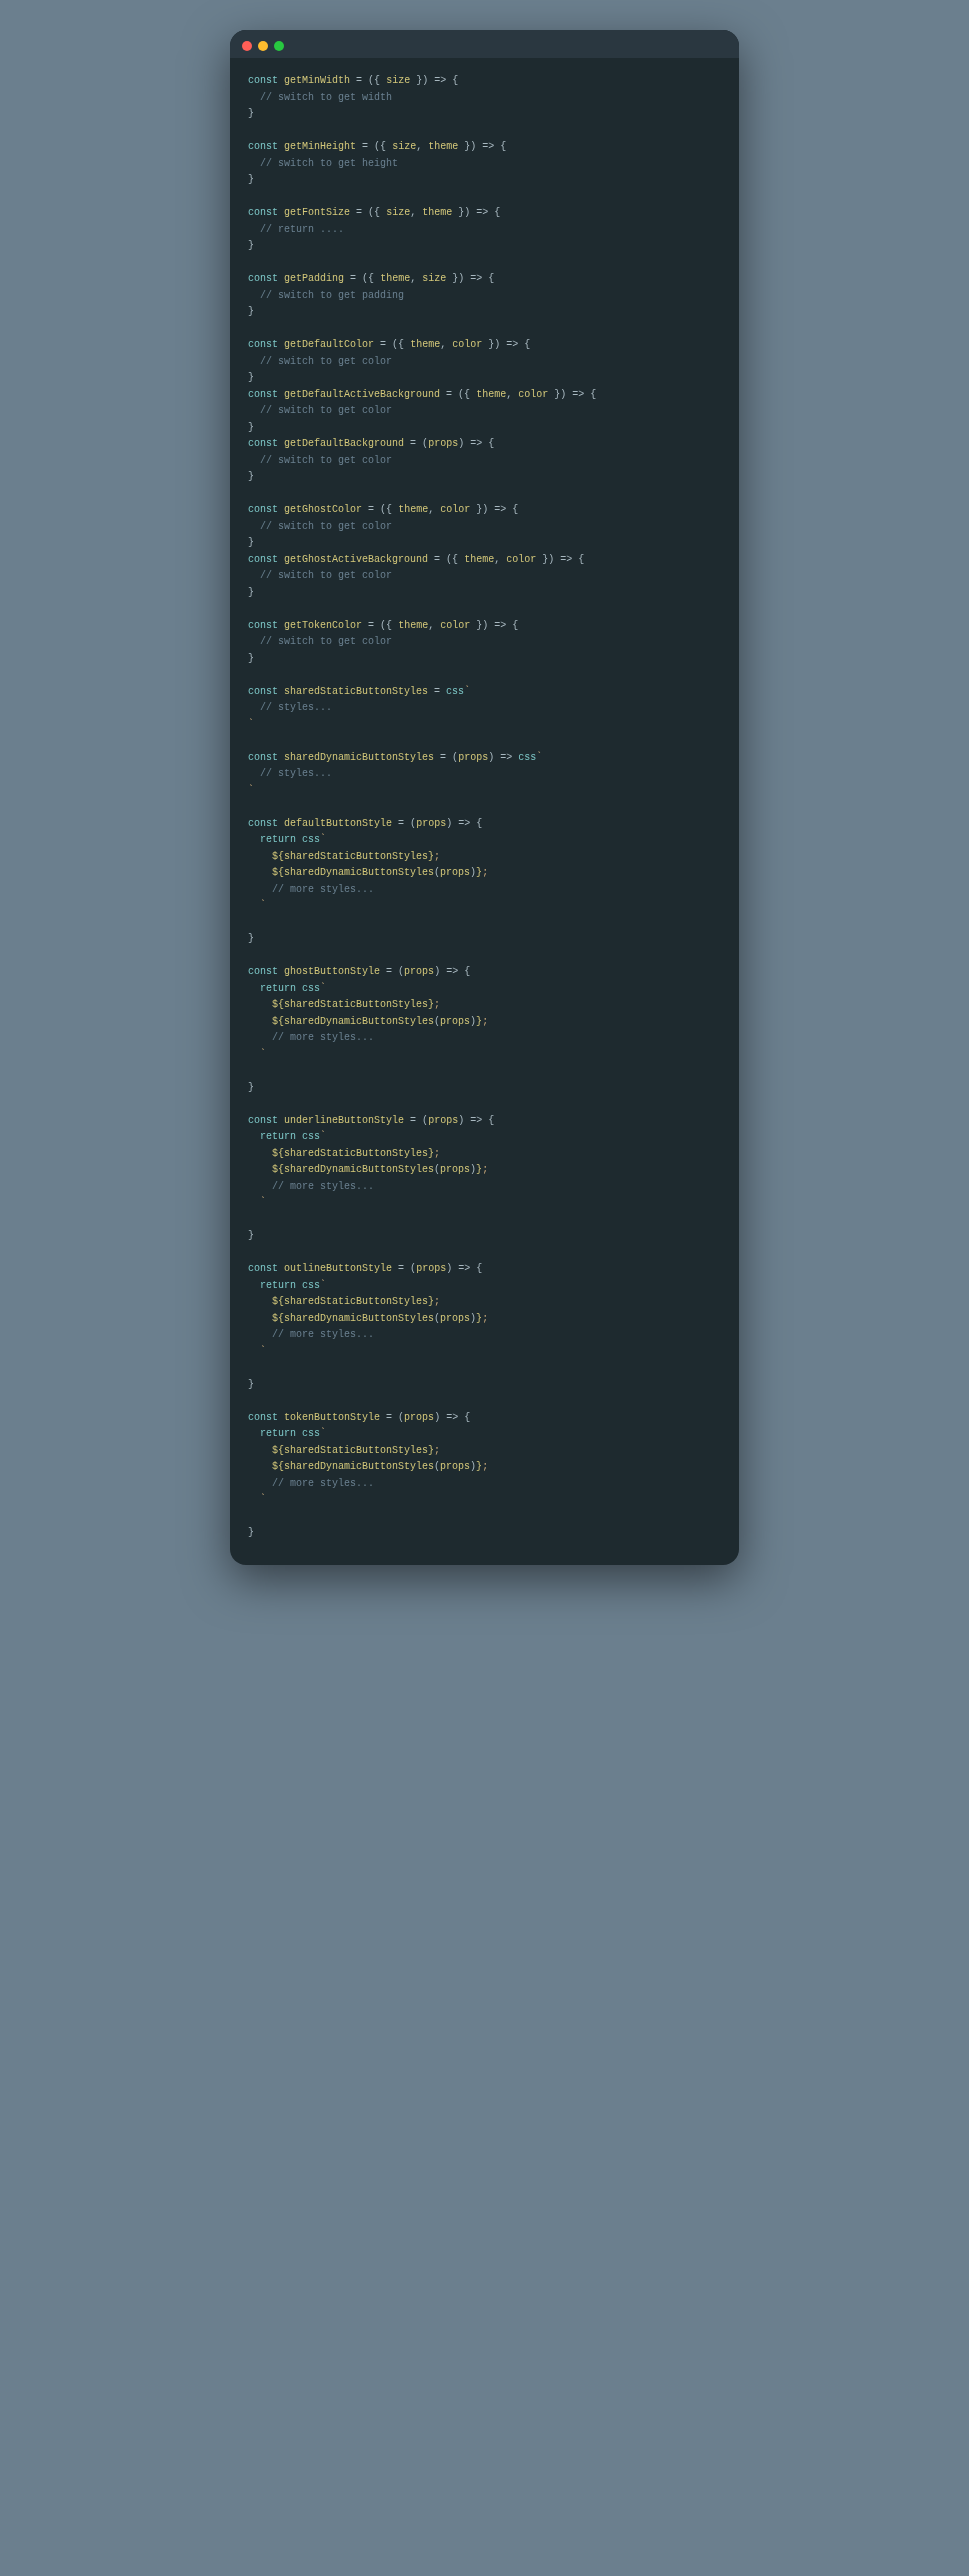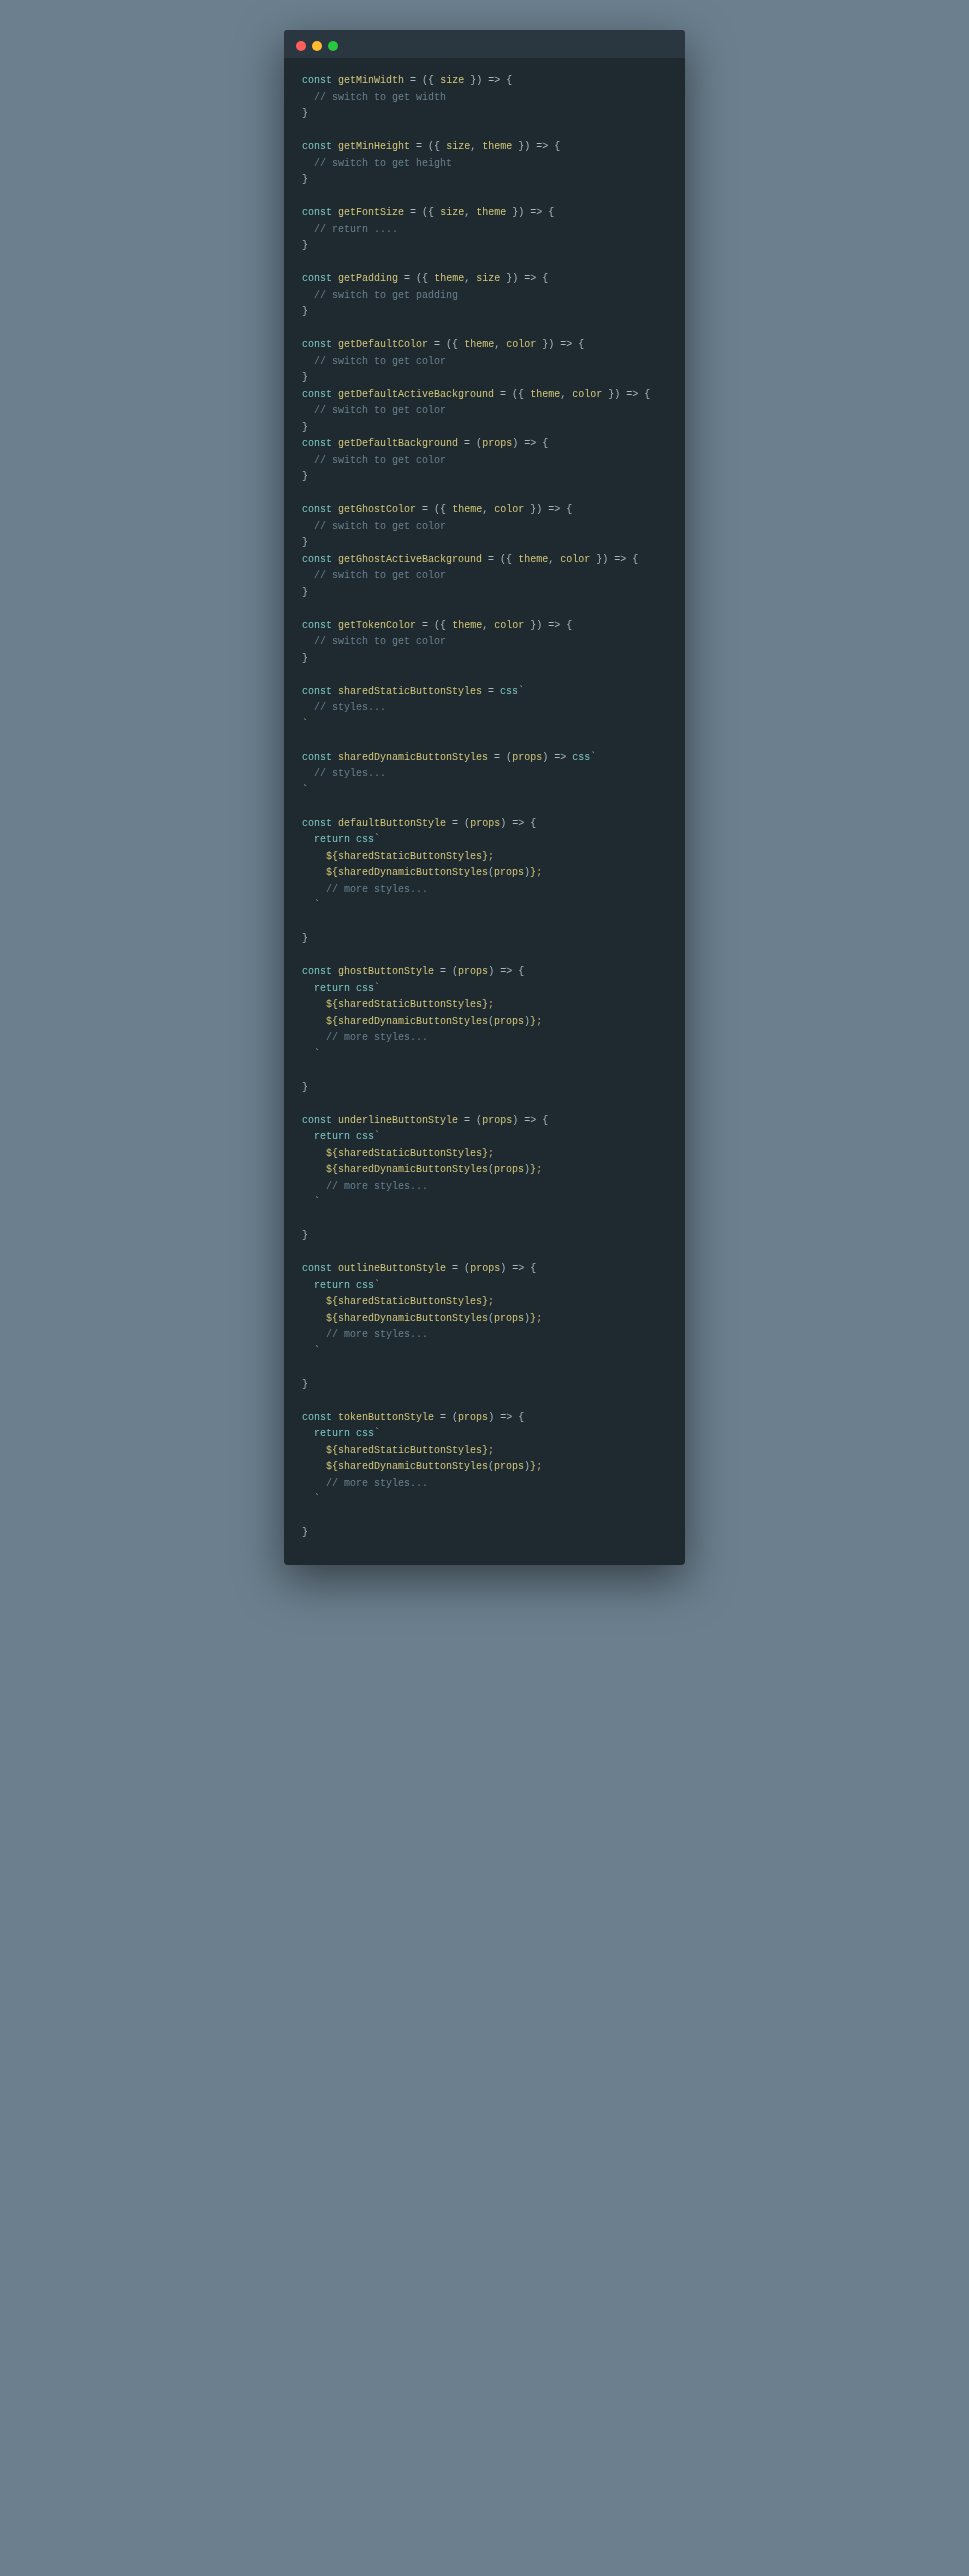--- a/index.html
+++ b/index.html
@@ -13,22 +13,22 @@
       display: flex;
       justify-content: center;
       align-items: flex-start;
       min-height: 100vh;
       padding: 30px 15px;
       font-family: 'Courier New', Courier, monospace;
     }
 
     .window {
       background-color: #1e2a2f;
-      border-radius: 4px;
-      width: 401px;
+      border-radius: 16px;
+      width: 509px;
       overflow: hidden;
       box-shadow: 0 15px 46px rgba(0,0,0,0.5);
     }
 
     .titlebar {
       background-color: #2a3740;
       padding: 10.6px 12px 7.6px 12px;
       display: flex;
       align-items: center;
       gap: 6px;

